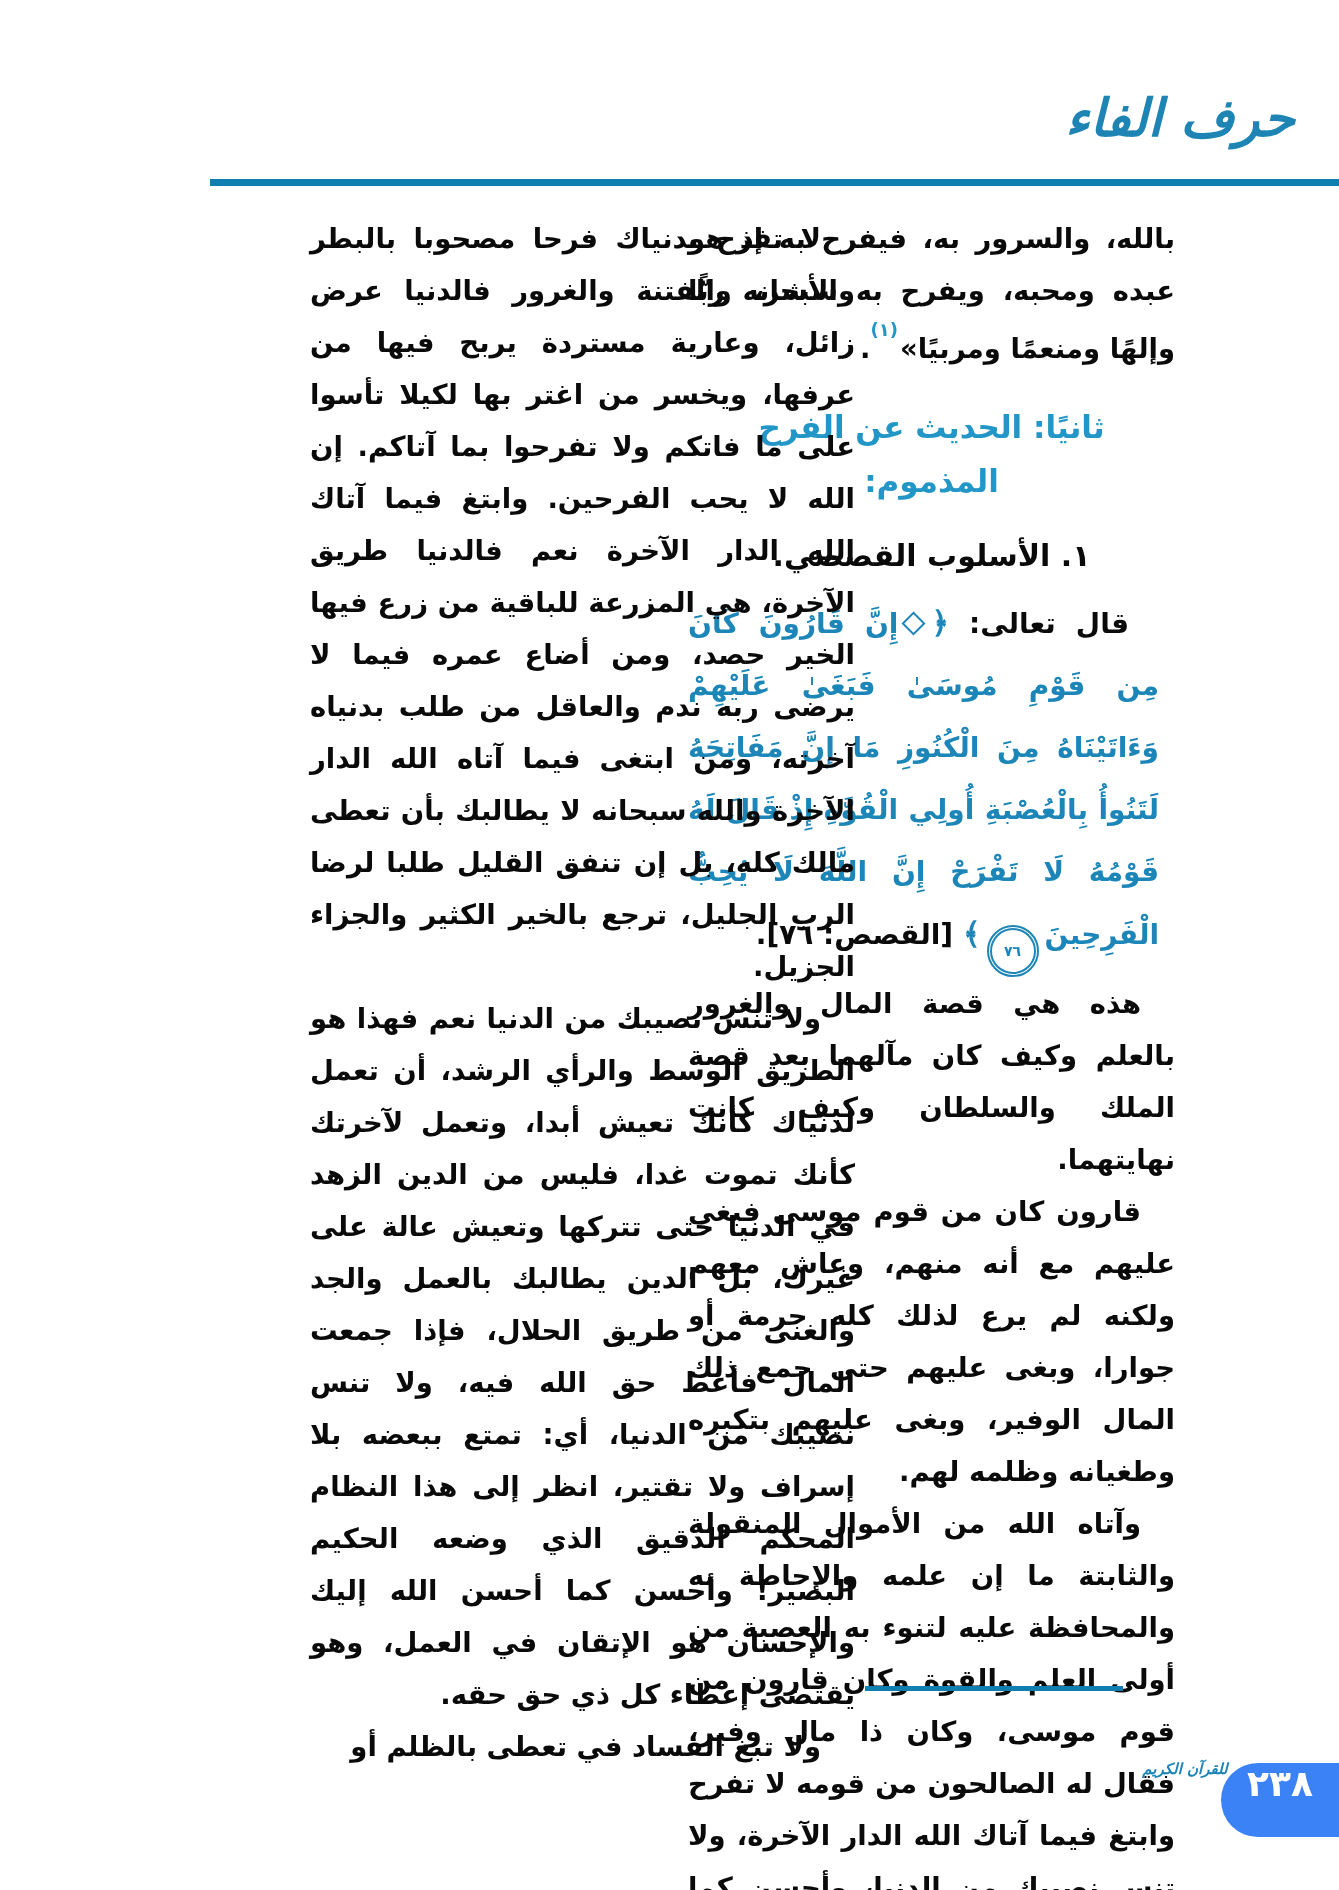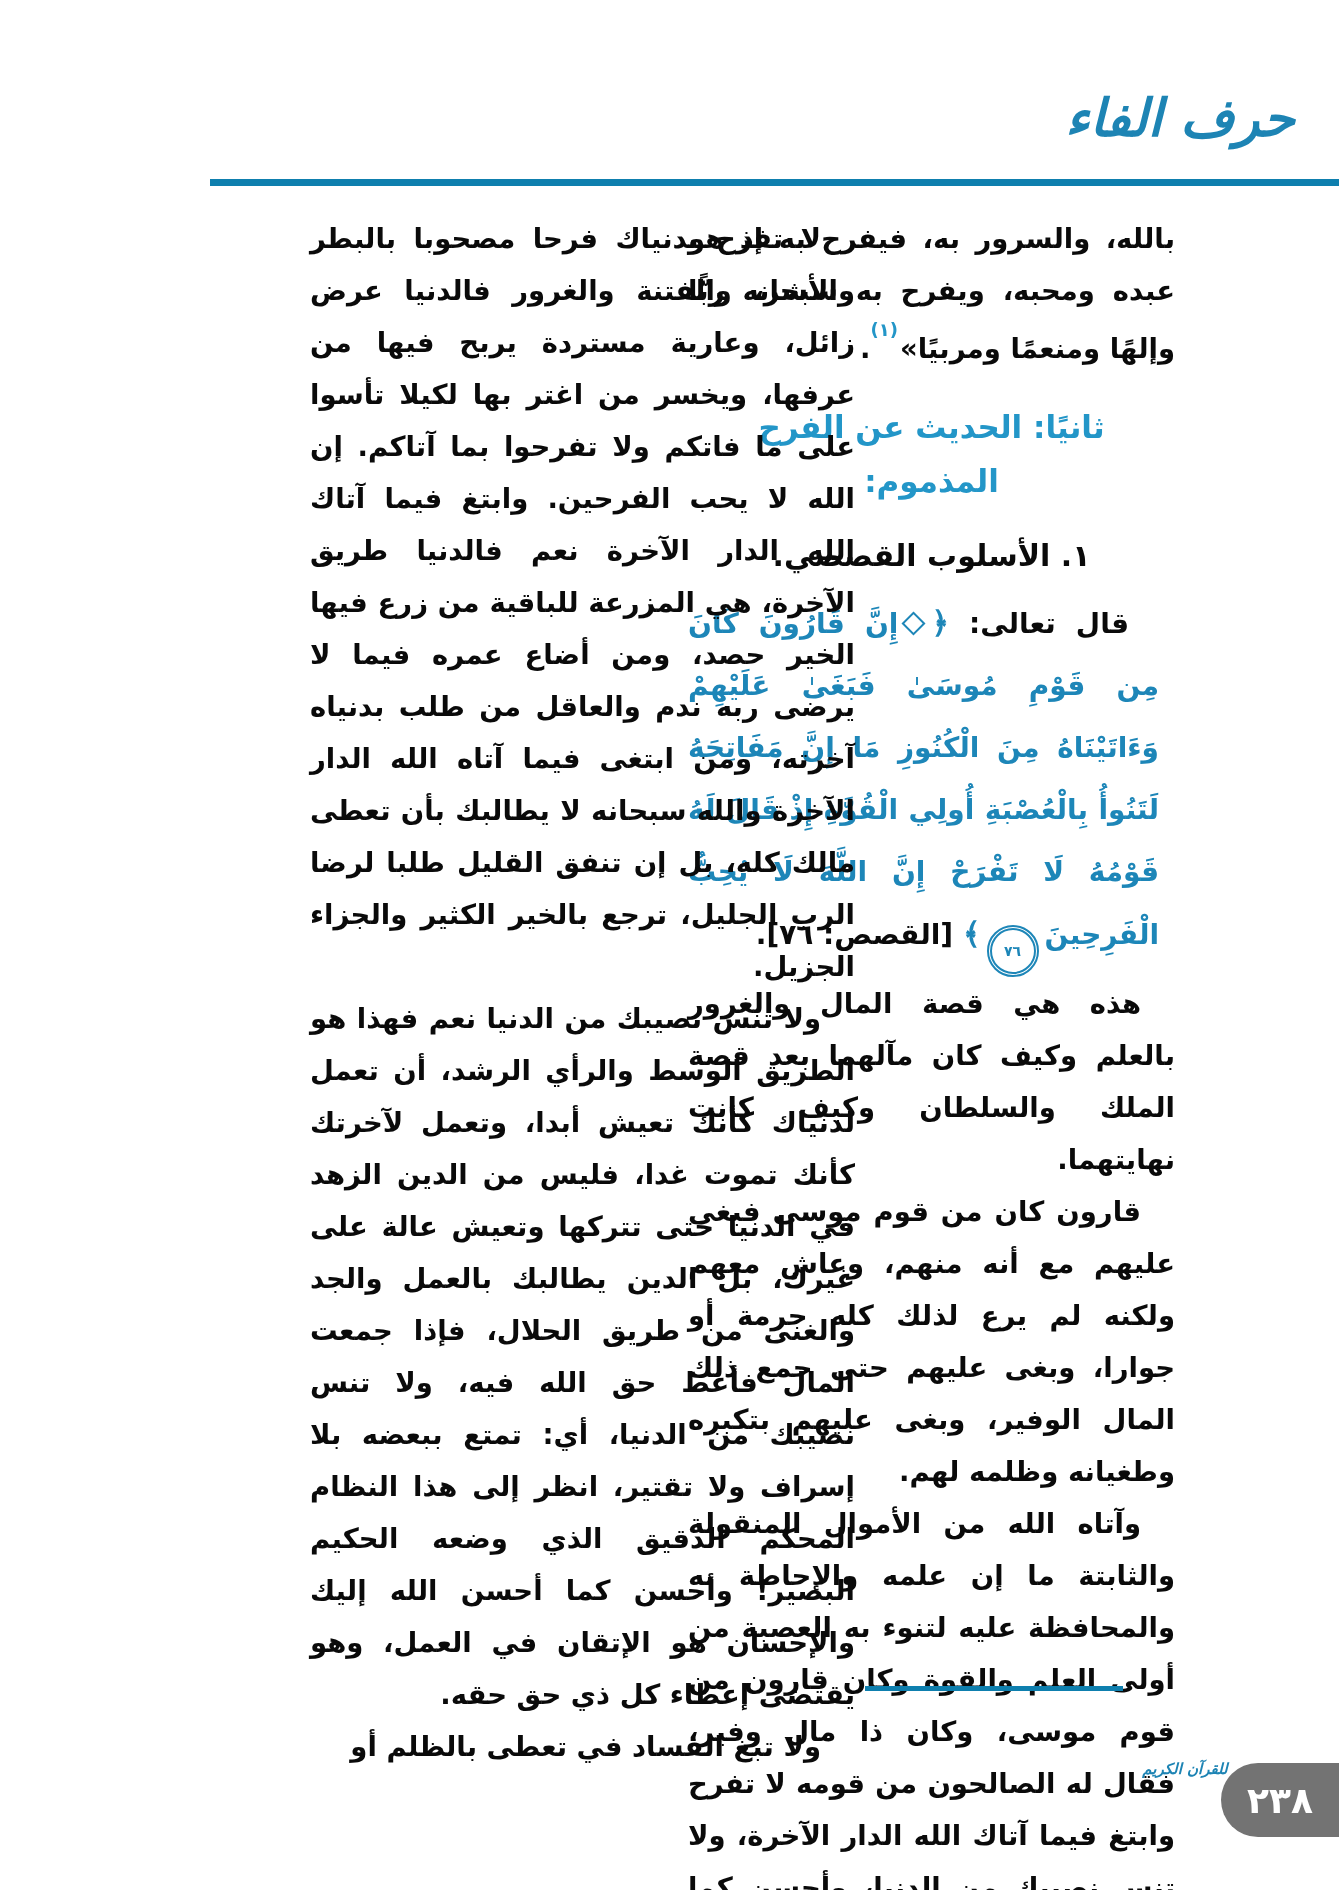--- a/index.html
+++ b/index.html
@@ -60,22 +60,22 @@
   .fn-marker{color:#2396c8;margin-left:10px;}
   
   .logo{
     position:absolute;top:1758px;left:845px;width:260px;text-align:center;
     color:#1d84b4;font-style:italic;
   }
   .logo-1{font-size:26px;font-weight:bold;line-height:34px;letter-spacing:-1px;}
   .logo-2{font-size:15px;font-weight:bold;line-height:22px;}
   .page-badge{
     position:absolute;top:1763px;right:0;width:118px;height:74px;
-    background:#737373;border-radius:37px 0 0 37px;
-    display:flex;align-items:center;justify-content:center;
+    background:#3b82f6;border-radius:37px 0 0 37px;
+    display:flex;align-items:flex-start;justify-content:center;
     color:#ffffff;font-size:36px;font-weight:bold;
   }
 </style>
 </head>
 <body>
 
 <div class="page">
 
   <div class="chapter-title">حرف الفاء</div>
   <div class="header-rule"></div>

